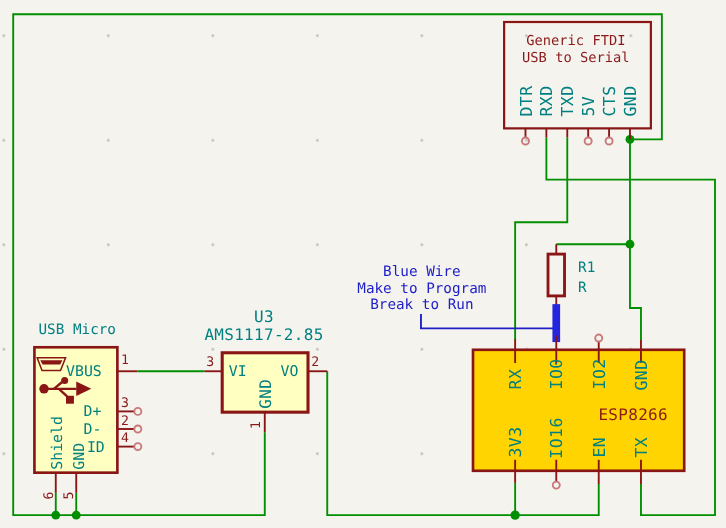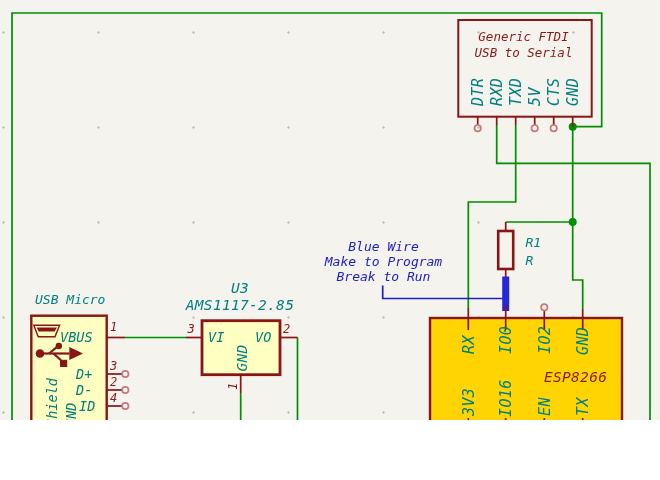--- a/index.html
+++ b/index.html
@@ -1,22 +1,21 @@
 <!DOCTYPE html>
 <html><head>
 <meta charset="utf-8">
 <style>
   html,body{margin:0;padding:0;}
   .canvas{
-    position:relative;width:660px;height:420px;overflow:hidden;
+    position:relative;width:660px;height:480px;overflow:hidden;
     background-color:#f4f3ee;
     background-image:radial-gradient(circle, #c2c1ba 0.9px, rgba(0,0,0,0) 1.5px);
     background-size:95px 95px;
     background-position:-44px -15px;
-    font-style:italic;
   }
   svg{position:absolute;inset:0;}
   text{font-family:"DejaVu Sans Mono","Liberation Mono",monospace;}
   .wire{stroke:#008f00;stroke-width:1.7;fill:none;}
   .stub{stroke:#8a1515;stroke-width:1.7;fill:none;}
   .junction{fill:#008f00;stroke:none;}
   .nc{fill:none;stroke:#c87878;stroke-width:1.7;}
   .outline{stroke:#8a1515;fill:none;}
   .bodyfill{stroke:#8a1515;fill:#ffffc2;}
   .espfill{stroke:#8a1515;fill:#ffd400;}

